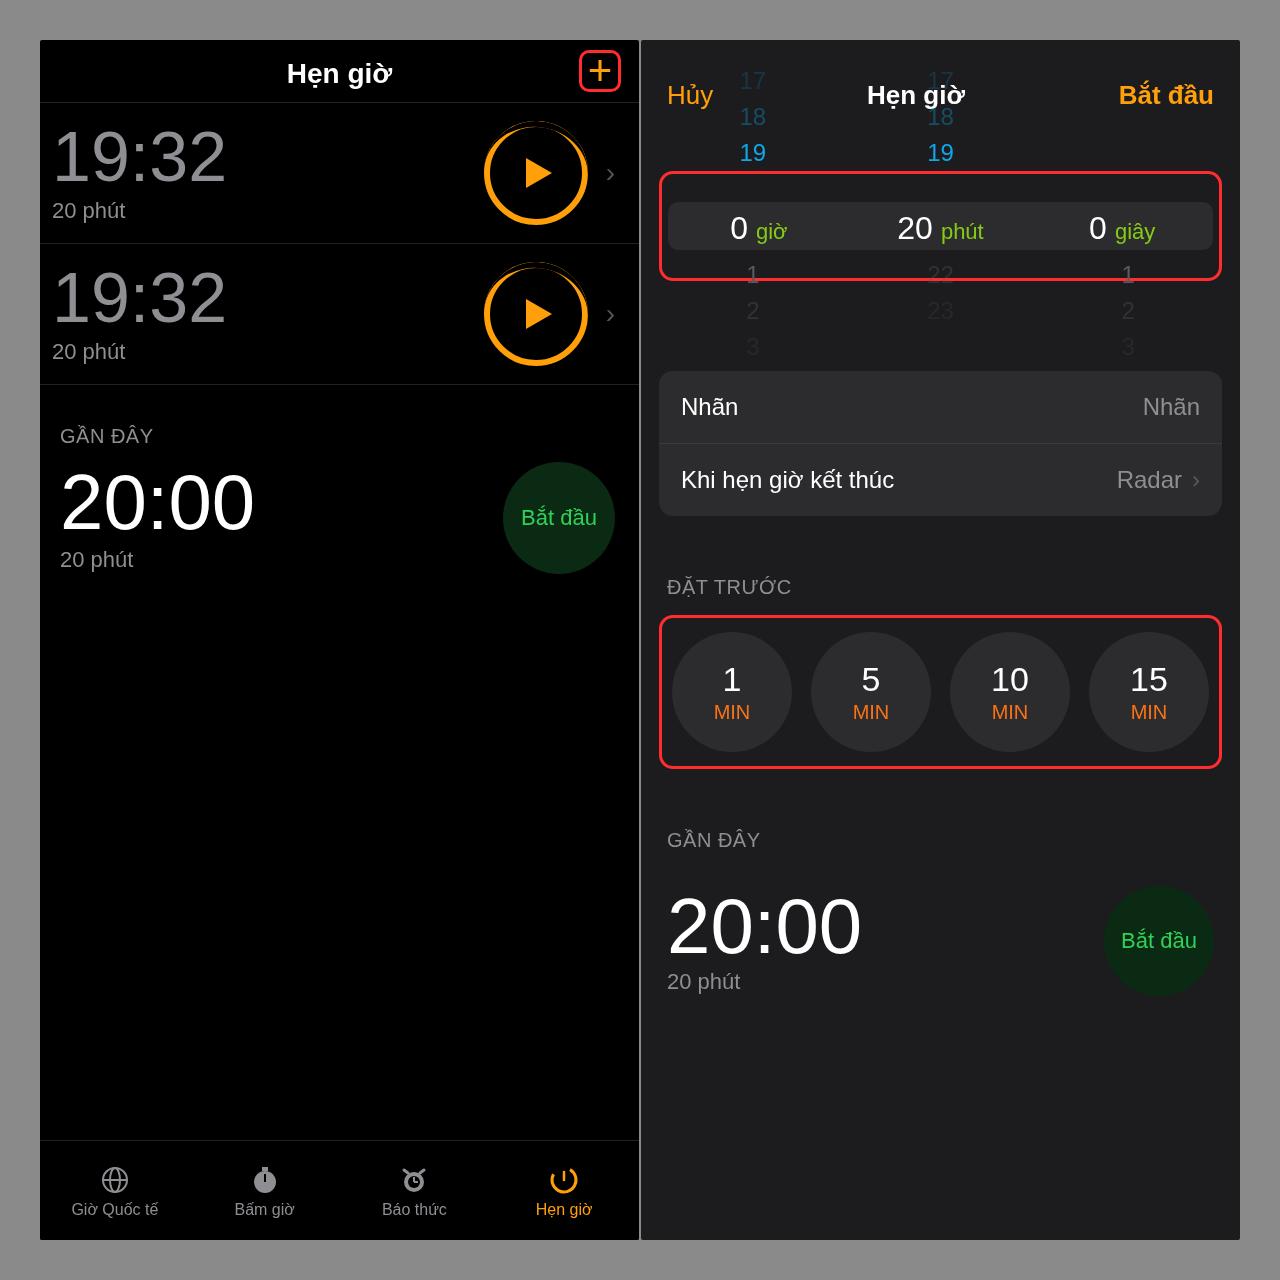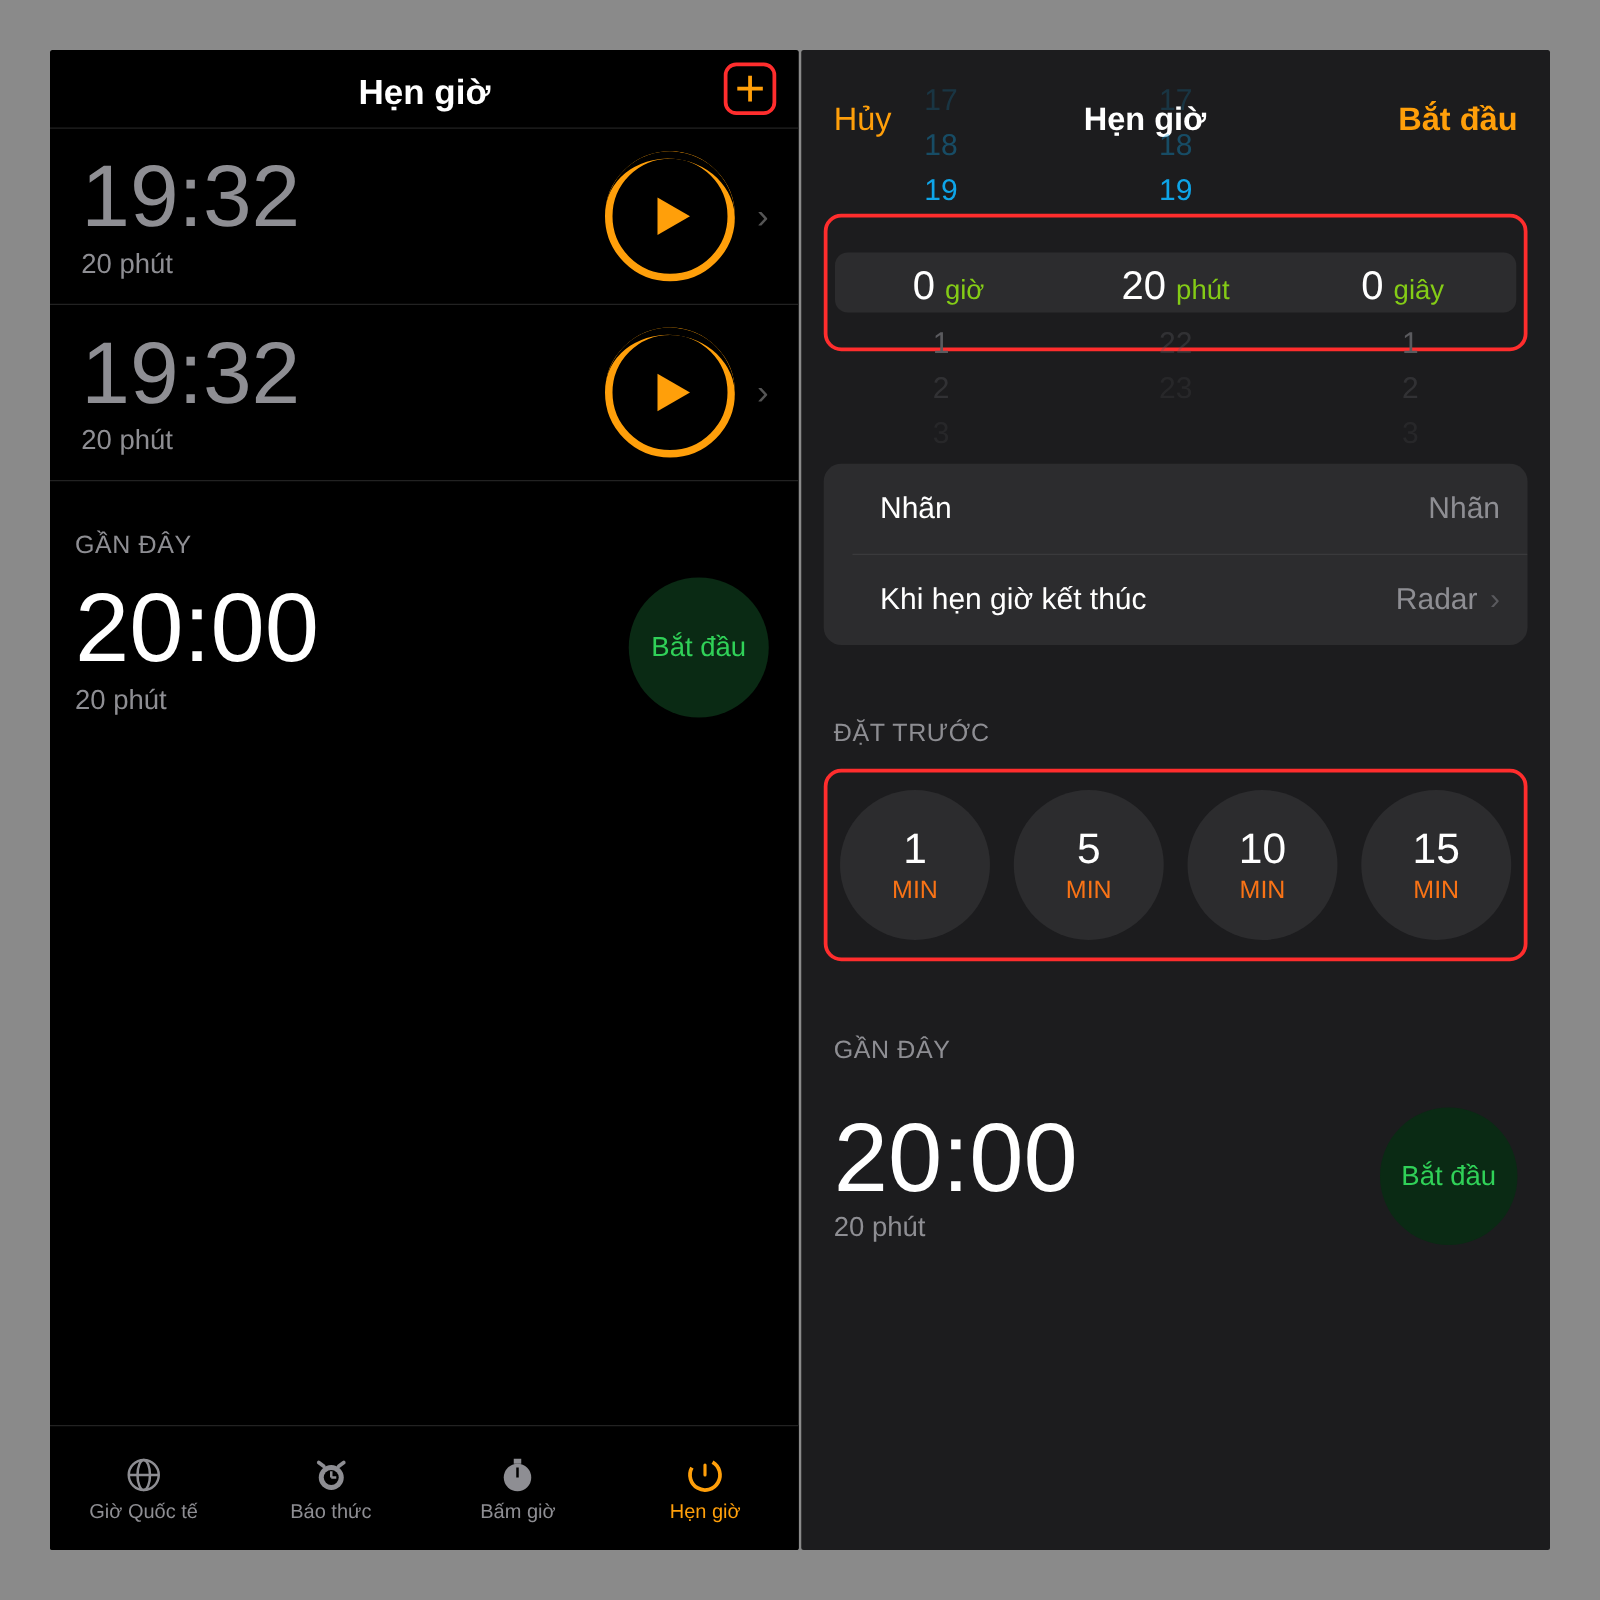--- a/index.html
+++ b/index.html
@@ -7,21 +7,21 @@
   .pair { display:flex; gap:2px; padding:40px; }
   .phone { background:#000; flex:1; height:1200px; position:relative; overflow:hidden; border-radius:2px; }
   .phone.right { background:#1c1c1e; }
 
   
   .l-header { text-align:center; padding:18px 0 12px; position:relative; }
   .l-title { color:#fff; font-size:28px; font-weight:600; }
   .l-plus { position:absolute; right:18px; top:10px; width:42px; height:42px; display:flex; align-items:center; justify-content:center; color:#ff9f0a; font-size:42px; font-weight:300; border:3px solid #ff2d2d; border-radius:10px; }
   .l-sep { height:1px; background:#222; }
 
-  .l-row { display:flex; align-items:center; padding:18px 24px 18px 25px; border-bottom:1px solid #222; }
+  .l-row { display:flex; align-items:center; padding:18px 24px 18px 12px; border-bottom:1px solid #222; }
   .l-time-block { flex:1; }
   .l-time { color:#8e8e93; font-size:70px; font-weight:300; line-height:1; }
   .l-sub  { color:#8e8e93; font-size:22px; margin-top:6px; }
   .l-play { width:104px; height:104px; border-radius:50%; border:6px solid #ff9f0a; display:flex; align-items:center; justify-content:center; margin-right:18px; position:relative; }
   .l-play::before{ content:""; position:absolute; inset:-6px; border-radius:50%; border-top:6px solid #000; transform:rotate(8deg); pointer-events:none;}
   .l-play svg { margin-left:6px; }
   .l-chev { color:#555; font-size:28px; }
 
   .l-section-h { color:#8e8e93; font-size:20px; padding:40px 20px 14px; letter-spacing:0.5px; }
 
@@ -49,21 +49,21 @@
   .r-sel-num { color:#fff; font-size:32px; }
   .r-sel-lbl { color:#84cc16; font-size:22px; }
   .r-ghosts { position:absolute; left:18px; right:18px; top:-108px; bottom:auto; pointer-events:none; }
   .r-ghosts, .r-ghosts2{ display:flex; }
   .r-gcol{ flex:1; text-align:center; color:#0ea5e9; font-size:24px; line-height:36px;}
   .r-gcol .dim{opacity:.35} .r-gcol .dim2{opacity:.18}
   .r-ghosts-below{ position:absolute; left:18px; right:18px; top:86px; display:flex; pointer-events:none;}
   .r-ghosts-below .r-gcol{color:#5a5a5e;}
 
   .r-card { background:#2c2c2e; border-radius:14px; margin:90px 18px 0; overflow:hidden; }
-  .r-card-row { display:flex; align-items:center; justify-content:space-between; padding:22px 22px; font-size:24px;margin-left:23px; }
+  .r-card-row { display:flex; align-items:center; justify-content:space-between; padding:22px 22px; font-size:24px; }
   .r-card-row + .r-card-row { border-top:1px solid #3a3a3c; }
   .r-card-l { color:#fff; }
   .r-card-r { color:#8e8e93; display:flex; align-items:center; gap:10px; }
   .r-card-chev{ color:#5a5a5e; font-size:24px; }
 
   .r-section-h { color:#8e8e93; font-size:20px; padding:60px 26px 16px; letter-spacing:.5px; }
 
   .r-presets-wrap{ margin:0 18px; border:3px solid #ff2d2d; border-radius:14px; padding:14px 10px; display:flex; justify-content:space-between; }
   .r-preset { width:120px; height:120px; border-radius:50%; background:#2c2c2e; display:flex; flex-direction:column; align-items:center; justify-content:center; }
   .r-preset-n { color:#fff; font-size:34px; }
@@ -130,39 +130,39 @@
               <circle cx="15" cy="15" r="12" fill="none" stroke="#8e8e93" stroke-width="2"></circle>
               <ellipse cx="15" cy="15" rx="5" ry="12" fill="none" stroke="#8e8e93" stroke-width="2"></ellipse>
               <line x1="3" y1="15" x2="27" y2="15" stroke="#8e8e93" stroke-width="2"></line>
             </svg>
         </span>
         <span>Giờ Quốc tế</span>
       </div>
       <div class="l-tab">
         <span class="ico">
           <svg width="30" height="30" viewBox="0 0 30 30">
+              <circle cx="15" cy="17" r="11" fill="#8e8e93"></circle>
+              <rect x="12" y="2" width="6" height="4" fill="#8e8e93"></rect>
+              <line x1="15" y1="17" x2="15" y2="9" stroke="#000" stroke-width="2"></line>
+            </svg>
+        </span>
+        <span>Bấm giờ</span>
+      </div>
+      <div class="l-tab">
+        <span class="ico">
+          <svg width="30" height="30" viewBox="0 0 30 30">
               <circle cx="15" cy="17" r="10" fill="#8e8e93"></circle>
               <line x1="5" y1="5" x2="9" y2="8" stroke="#8e8e93" stroke-width="3" stroke-linecap="round"></line>
               <line x1="25" y1="5" x2="21" y2="8" stroke="#8e8e93" stroke-width="3" stroke-linecap="round"></line>
               <circle cx="15" cy="17" r="6" fill="#000"></circle>
               <line x1="15" y1="17" x2="15" y2="12" stroke="#8e8e93" stroke-width="2"></line>
               <line x1="15" y1="17" x2="19" y2="17" stroke="#8e8e93" stroke-width="2"></line>
             </svg>
         </span>
         <span>Báo thức</span>
-      </div>
-      <div class="l-tab">
-        <span class="ico">
-          <svg width="30" height="30" viewBox="0 0 30 30">
-              <circle cx="15" cy="17" r="11" fill="#8e8e93"></circle>
-              <rect x="12" y="2" width="6" height="4" fill="#8e8e93"></rect>
-              <line x1="15" y1="17" x2="15" y2="9" stroke="#000" stroke-width="2"></line>
-            </svg>
-        </span>
-        <span>Bấm giờ</span>
       </div>
       <div class="l-tab active">
         <span class="ico">
           <svg width="30" height="30" viewBox="0 0 30 30">
               <circle cx="15" cy="15" r="12" fill="none" stroke="#ff9f0a" stroke-width="3" stroke-dasharray="56 20" transform="rotate(-60 15 15)"></circle>
               <line x1="15" y1="15" x2="15" y2="7" stroke="#ff9f0a" stroke-width="2.5" stroke-linecap="round"></line>
             </svg>
         </span>
         <span>Hẹn giờ</span>
       </div>

